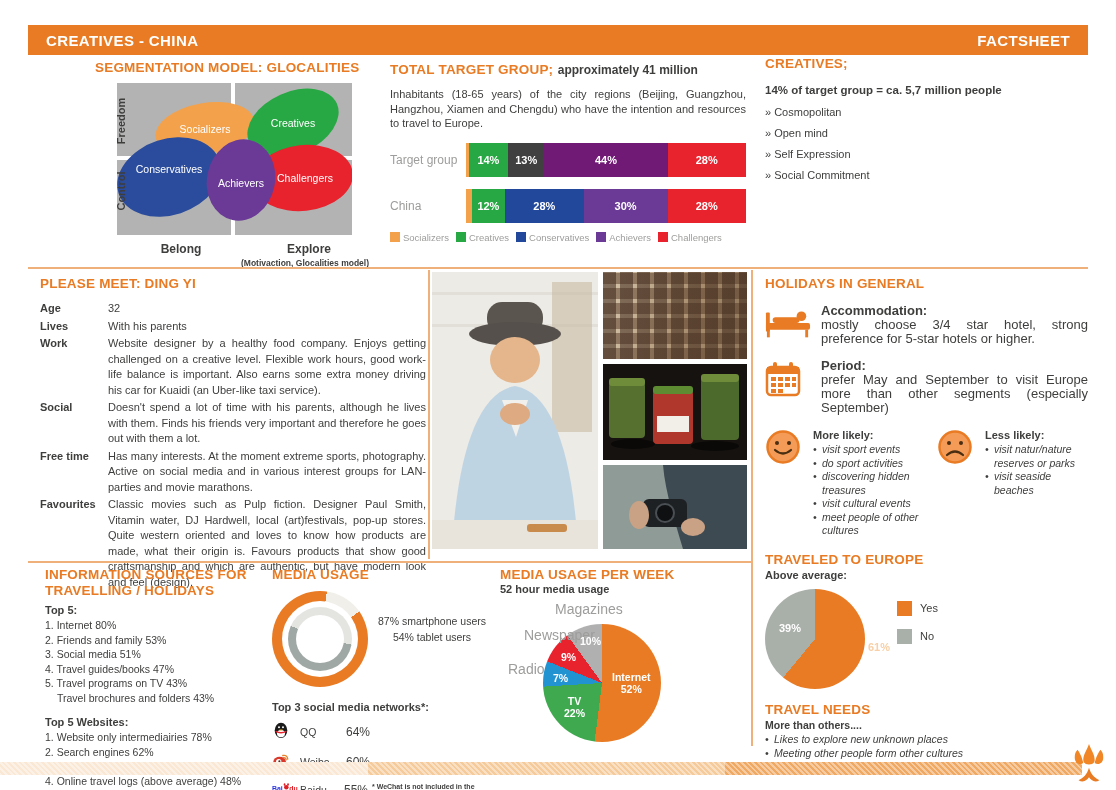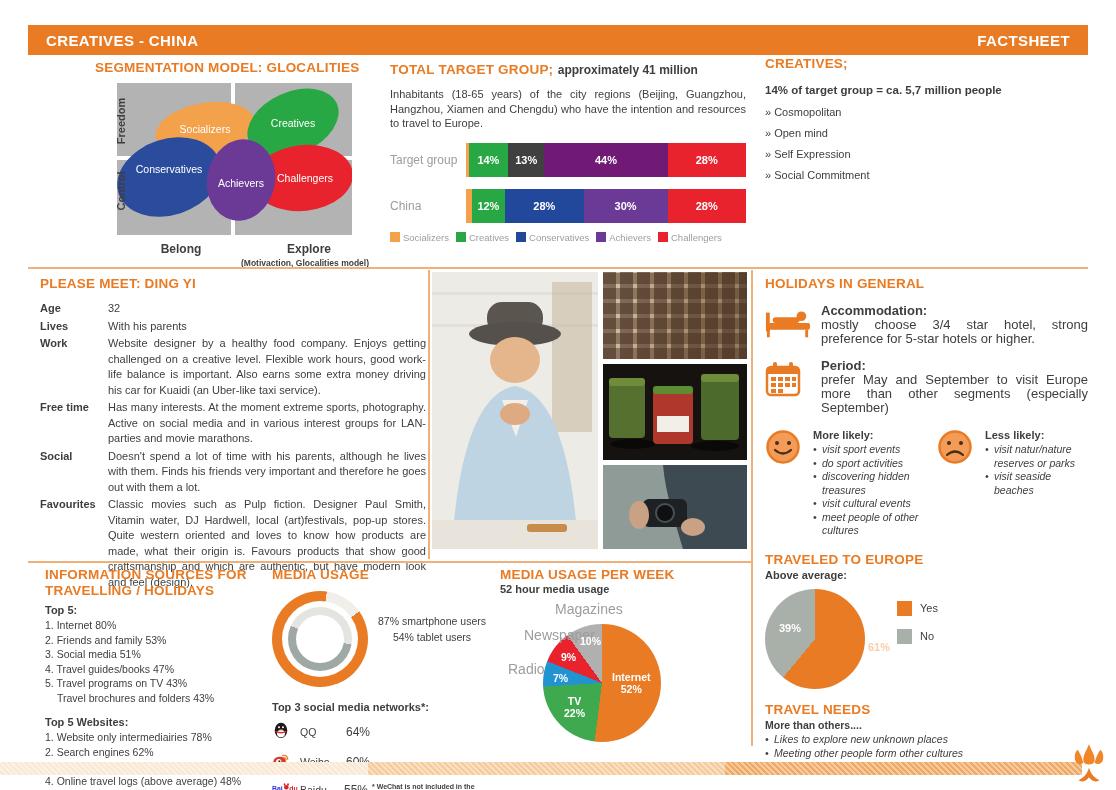--- a/index.html
+++ b/index.html
@@ -218,26 +218,26 @@
       </div>
     <div class="p-row">
         <div class="p-label">Lives</div>
         <div class="p-text">With his parents</div>
       </div>
     <div class="p-row">
         <div class="p-label">Work</div>
         <div class="p-text">Website designer by a healthy food company. Enjoys getting challenged on a creative level. Flexible work hours, good work-life balance is important. Also earns some extra money driving his car for Kuaidi (an Uber-like taxi service).</div>
       </div>
     <div class="p-row">
+        <div class="p-label">Social</div>
+        <div class="p-text">Doesn't spend a lot of time with his parents, although he lives with them. Finds his friends very important and therefore he goes out with them a lot.</div>
+      </div>
+    <div class="p-row">
         <div class="p-label">Free time</div>
         <div class="p-text">Has many interests. At the moment extreme sports, photography. Active on social media and in various interest groups for LAN-parties and movie marathons.</div>
-      </div>
-    <div class="p-row">
-        <div class="p-label">Social</div>
-        <div class="p-text">Doesn't spend a lot of time with his parents, although he lives with them. Finds his friends very important and therefore he goes out with them a lot.</div>
       </div>
     <div class="p-row">
         <div class="p-label">Favourites</div>
         <div class="p-text">Classic movies such as Pulp fiction. Designer Paul Smith, Vitamin water, DJ Hardwell, local (art)festivals, pop-up stores. Quite western oriented and loves to know how products are made, what their origin is. Favours products that show good craftsmanship and which are authentic, but have modern look and feel (design).</div>
       </div>
   </div>
 </div>
 
 <div class="div-v" style="left:428px;top:270px;height:289px;"></div>
 

